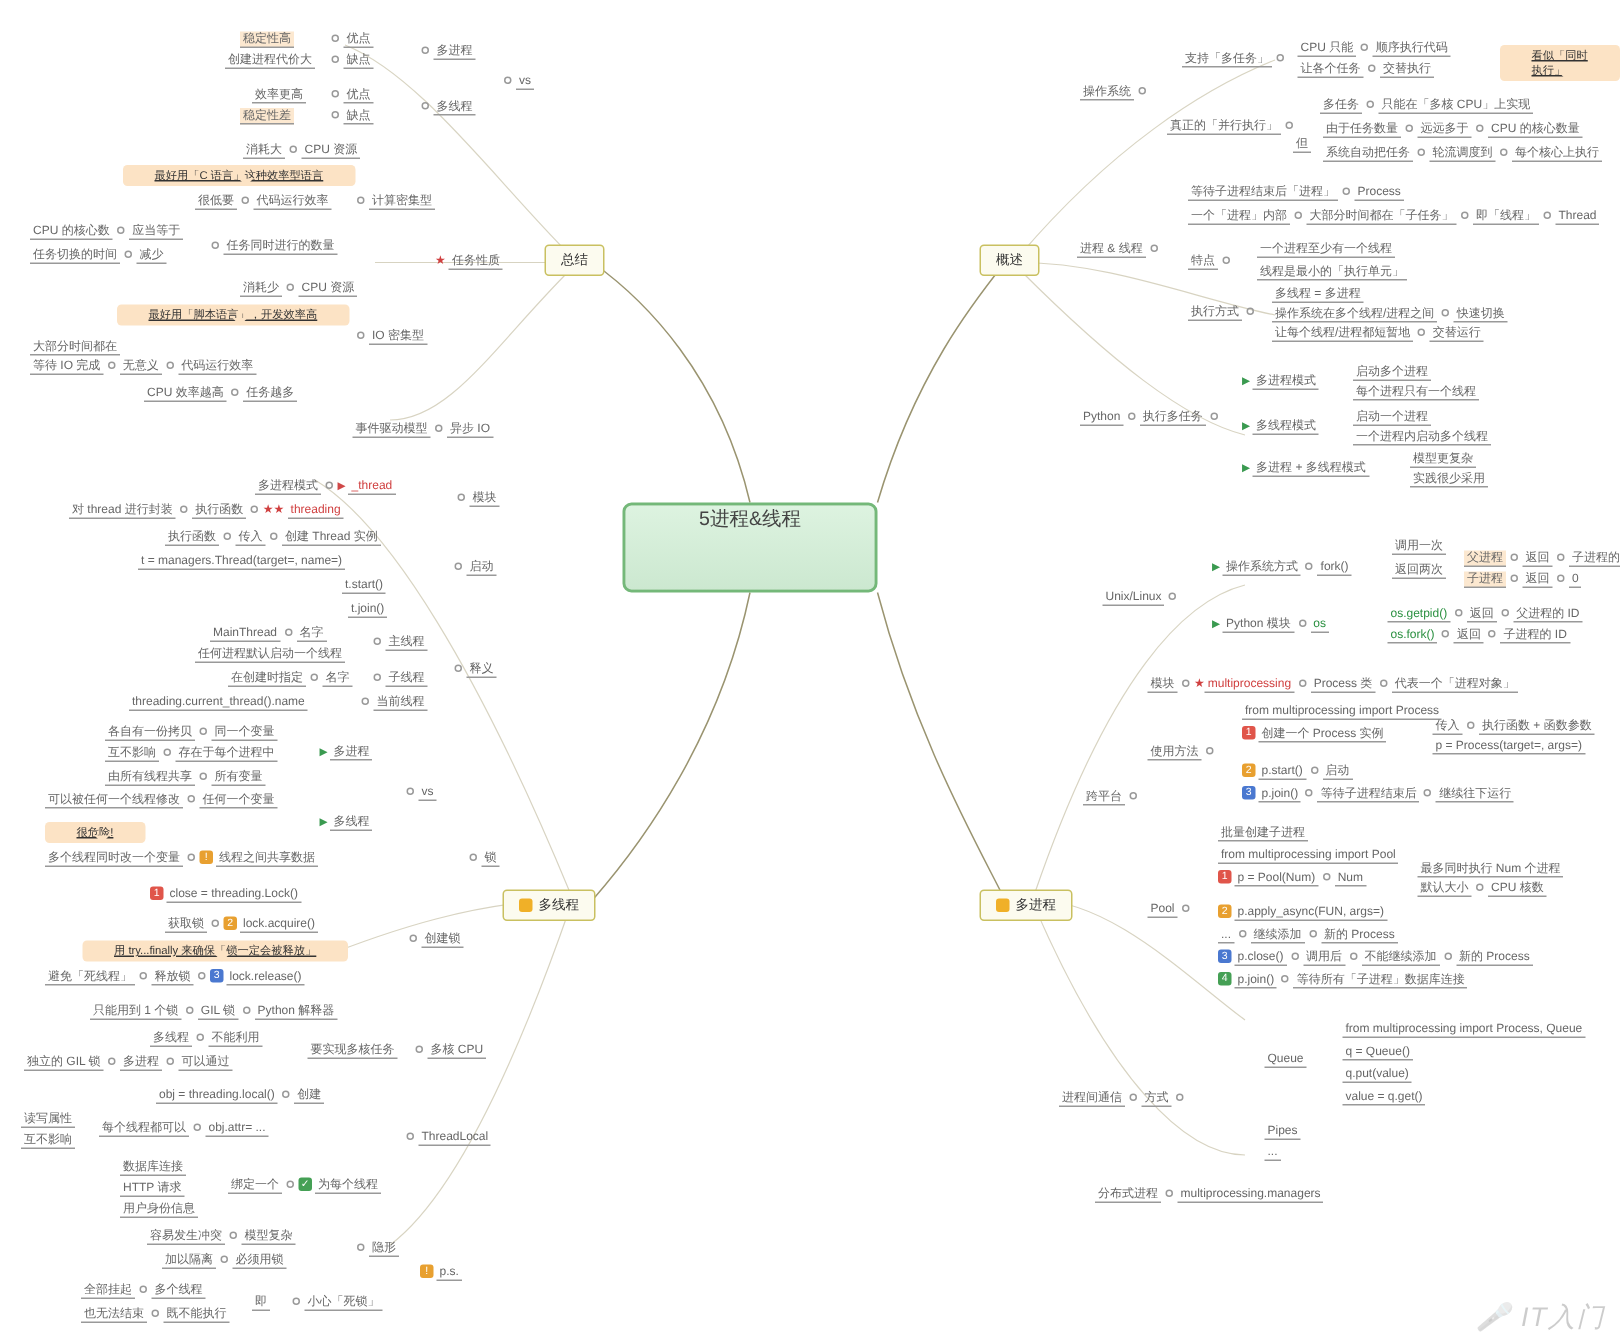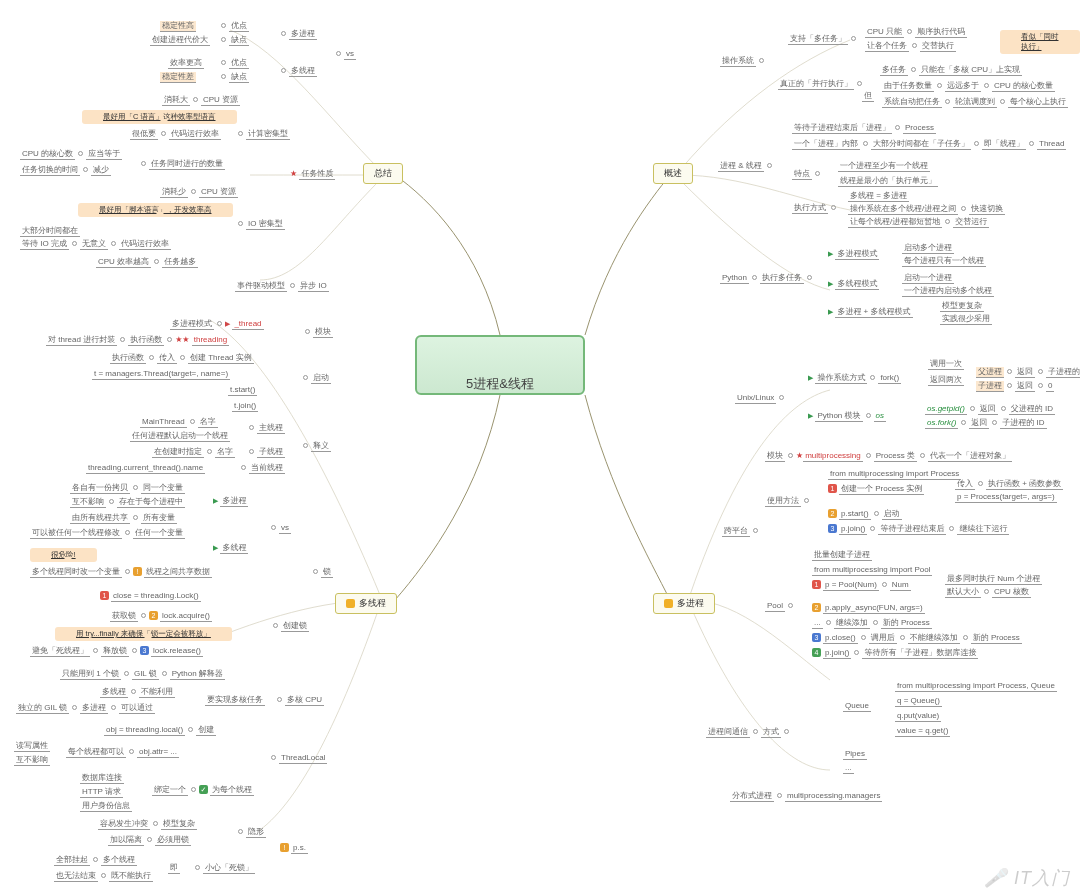--- a/index.html
+++ b/index.html
@@ -15,21 +15,21 @@
   }
   .canvas { position: absolute; inset: 0; }
   svg.wires { position: absolute; inset: 0; pointer-events: none; }
   .central {
     position: absolute;
     left: 415px; top: 335px;
     width: 170px; height: 60px;
     background: linear-gradient(#ddf3e0, #cce8d0);
     border: 2px solid #74b879;
     border-radius: 6px;
-    display: flex; align-items: flex-end; justify-content: center;
+    display: flex; align-items: flex-start; justify-content: center;
     font-size: 13px; color: #444;
   }
   .hub {
     position: absolute;
     padding: 3px 10px;
     border: 1px solid #c9c060;
     border-radius: 3px;
     background: #fcfbef;
     font-size: 9px;
     display: flex; align-items: center; gap: 4px;
@@ -37,21 +37,21 @@
   .hub .sq { width: 9px; height: 9px; background: #f0b028; border-radius: 2px; display: inline-block; }
   .node {
     position: absolute;
     font-size: 8px; line-height: 1.5;
     white-space: nowrap;
     color: #666;
   }
   .ul { border-bottom: 1px solid #999; padding: 0 2px 1px; }
   .tag-orange { background: #fce8d0; }
   .tag-red { color: #d04040; }
-  .tag-green { color: #2a9040; font-style: italic; }
+  .tag-green { color: #2a9040; }
   .ic { display: inline-block; width: 9px; height: 9px; border-radius: 2px; vertical-align: middle; margin-right: 2px; font-size: 7px; line-height: 9px; text-align: center; color: #fff; }
   .ic-r { background: #e0554a; }
   .ic-g { background: #45a055; }
   .ic-b { background: #4a78d0; }
   .ic-y { background: #e8a030; }
   .flag::before { content: "▶"; font-size: 7px; margin-right: 2px; }
   .flag-g::before { color: #3a9a50; }
   .flag-r::before { color: #d04848; }
   .callout { position: absolute; background: #fce3c5; border-radius: 3px; padding: 2px 21px; font-size: 7.5px; text-decoration: underline; }
   .callout::after { content: ""; position: absolute; bottom: -5px; left: 50%; border: 5px solid transparent; border-top-color: #fce3c5; }

